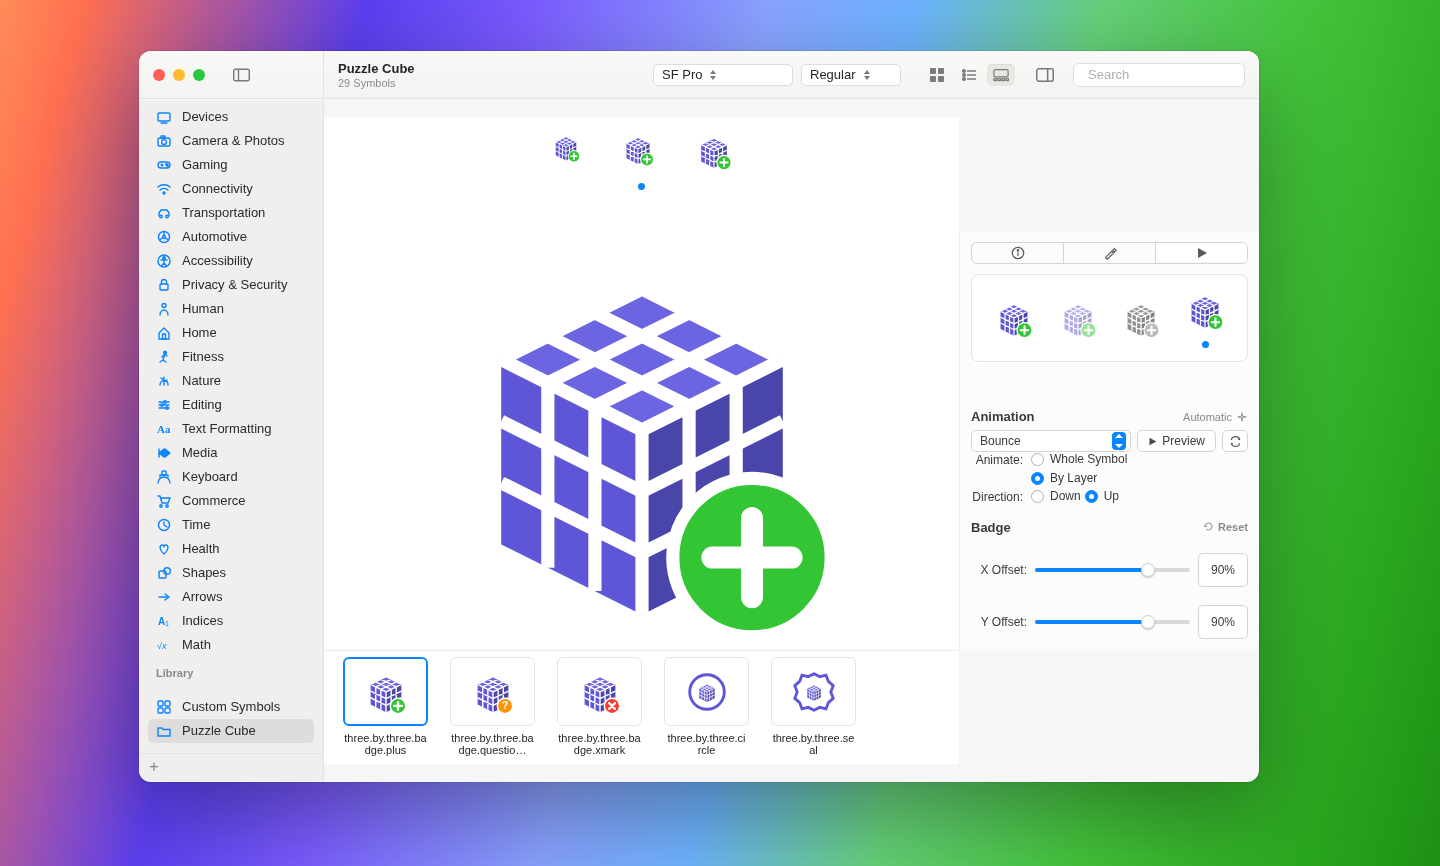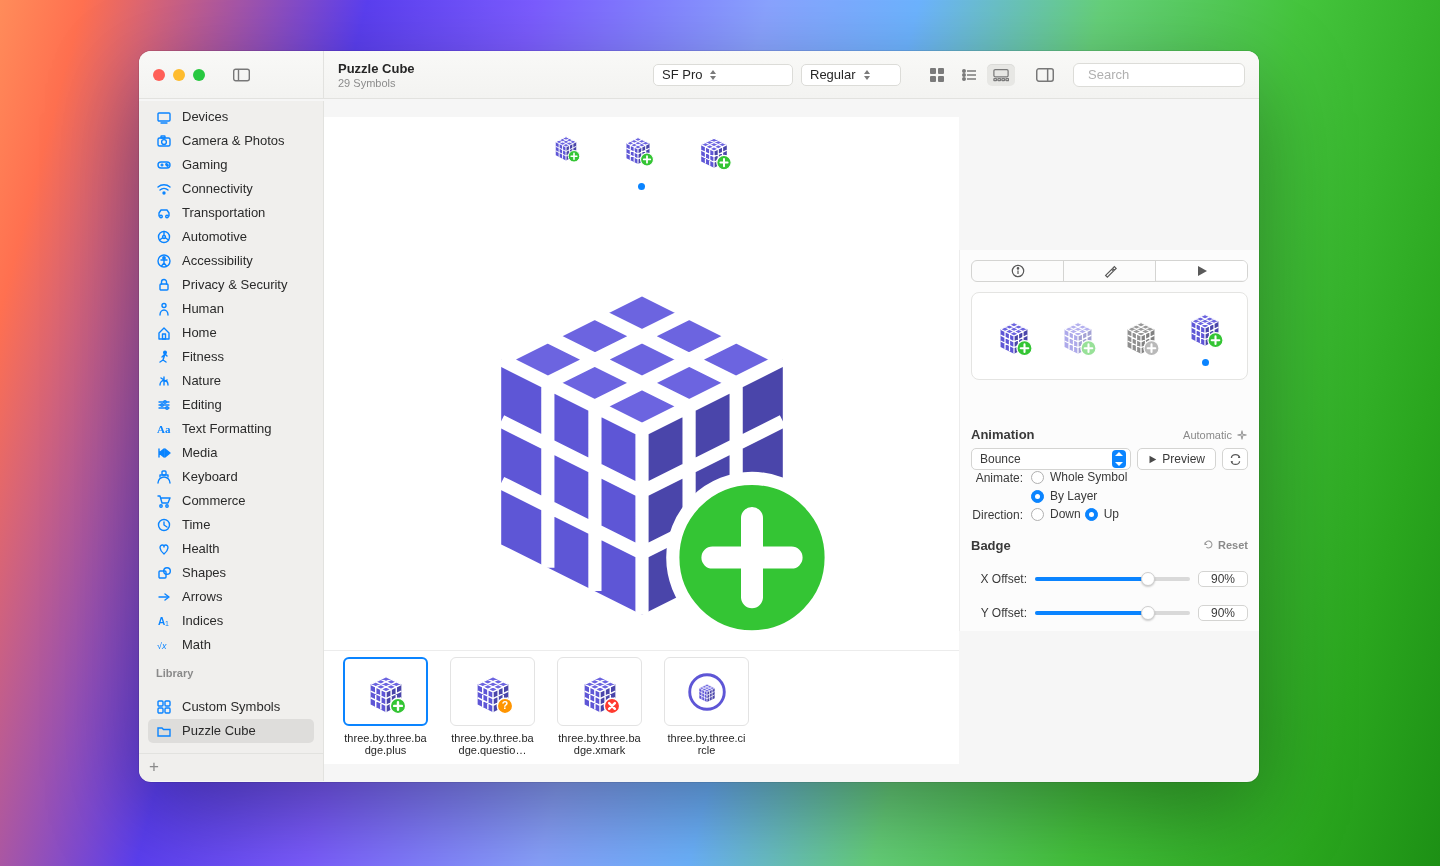--- a/index.html
+++ b/index.html
@@ -105,21 +105,21 @@
 .radio .r.on { border-color: #0a84ff; background: #0a84ff; }
 .radio .r.on::after { content: ""; position: absolute; inset: 3px; border-radius: 50%; background: #fff; }
 .radio-group { display: grid; grid-template-columns: 60px 1fr; row-gap: 4px; align-items: start; }
 .radio-group .glabel { text-align: right; padding-right: 8px; padding-top: 1px; }
 
 .slider-row { display: grid; grid-template-columns: 56px 1fr 50px; align-items: center; gap: 8px; margin-top: 18px; }
 .slider-row .sl { text-align: right; }
 .slider { height: 4px; background: #d9d9d9; border-radius: 2px; position: relative; }
 .slider .fill { position: absolute; height: 100%; left: 0; background: #0a84ff; border-radius: 2px; }
 .slider .knob { position: absolute; top: -5px; width: 14px; height: 14px; border-radius: 50%; background: #fff; border: 1px solid #cfcfcf; box-shadow: 0 1px 2px rgba(0,0,0,.2); transform: translateX(-50%); }
-.val { height: 16px; border: 1px solid #d4d4d2; border-radius: 5px; background: #fff; display: flex; align-items: center; justify-content: center; font-size: 12px; }
+.val { height: 34px; border: 1px solid #d4d4d2; border-radius: 5px; background: #fff; display: flex; align-items: center; justify-content: center; font-size: 12px; }
 
 .reset { font-size: 11px; color: #8a8a8a; display: flex; align-items: center; gap: 4px; }
 
 svg.ico { width: 16px; height: 16px; }
 </style>
 </head>
 <body>
 
 <svg width="0" height="0" style="position:absolute">
   <defs>
@@ -529,20 +529,31 @@
           <div class="thumb">
             <div class="box">
               <svg width="48" height="48" viewBox="0 0 100 100">
                 <circle cx="50" cy="50" r="36" fill="none" stroke="#5e56d6" stroke-width="6"></circle>
                 <g transform="translate(25 25) scale(.5)">
                   <use href="#cube"></use>
                 </g>
               </svg>
             </div>
             <div class="lbl">three.by.three.ci<br>rcle</div>
+          </div>
+          <div class="thumb">
+            <div class="box">
+              <svg width="48" height="48" viewBox="0 0 100 100">
+                <path fill="none" stroke="#5e56d6" stroke-width="6" d="M50 12 L62 18 L75 15 L80 28 L90 37 L85 50 L90 63 L80 72 L75 85 L62 82 L50 88 L38 82 L25 85 L20 72 L10 63 L15 50 L10 37 L20 28 L25 15 L38 18 Z"></path>
+                <g transform="translate(28 28) scale(.44)">
+                  <use href="#cube"></use>
+                </g>
+              </svg>
+            </div>
+            <div class="lbl">three.by.three.se<br>al</div>
           </div>
         </div>
     </div>
 
     <div class="inspector">
       <div class="tabseg">
         <div class="tab">
             <svg width="14" height="14" viewBox="0 0 16 16" fill="none" stroke="#5a5a5a" stroke-width="1.4">
               <circle cx="8" cy="8" r="6.5"></circle>
               <line x1="8" y1="7.5" x2="8" y2="11.5"></line>

